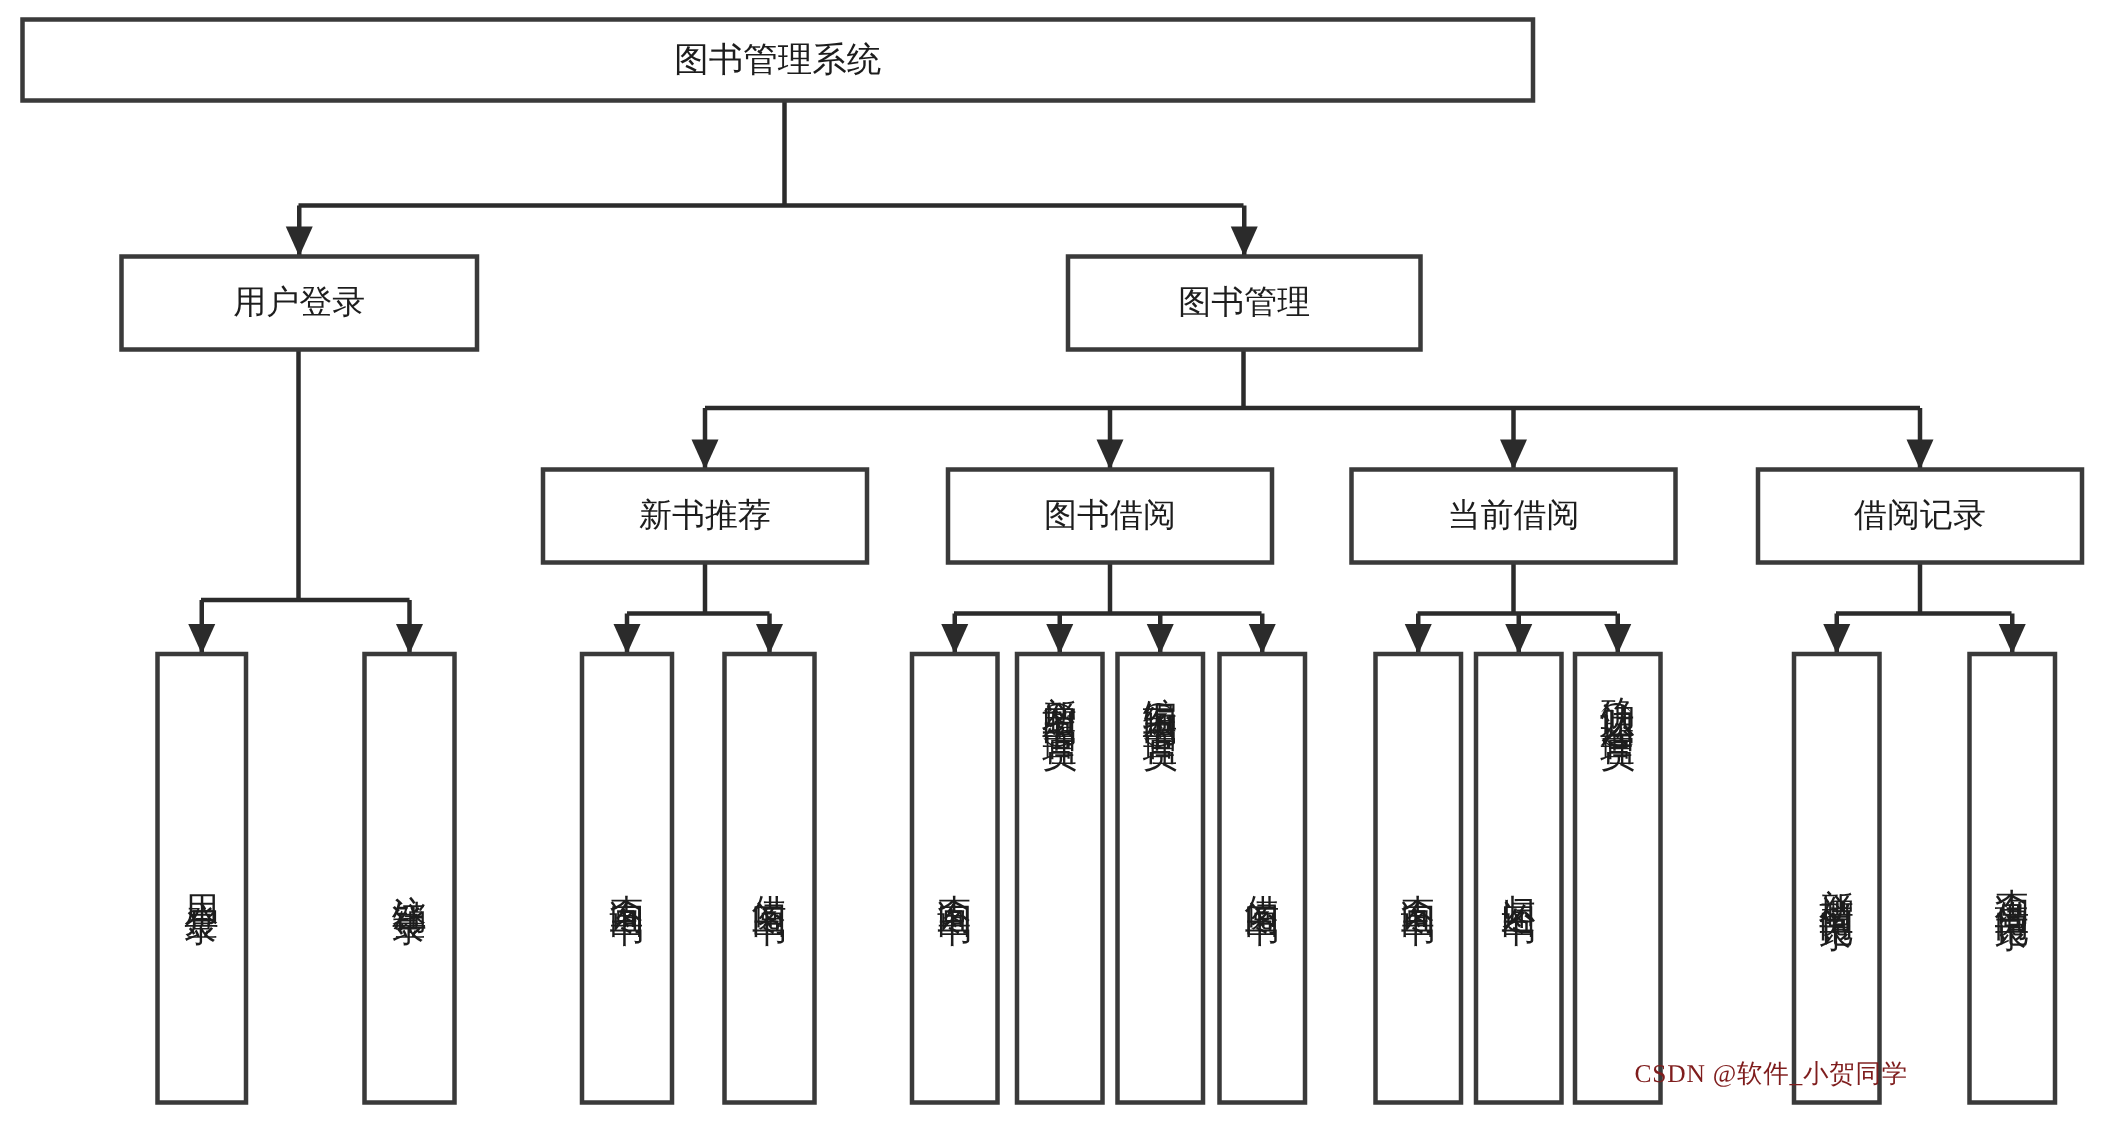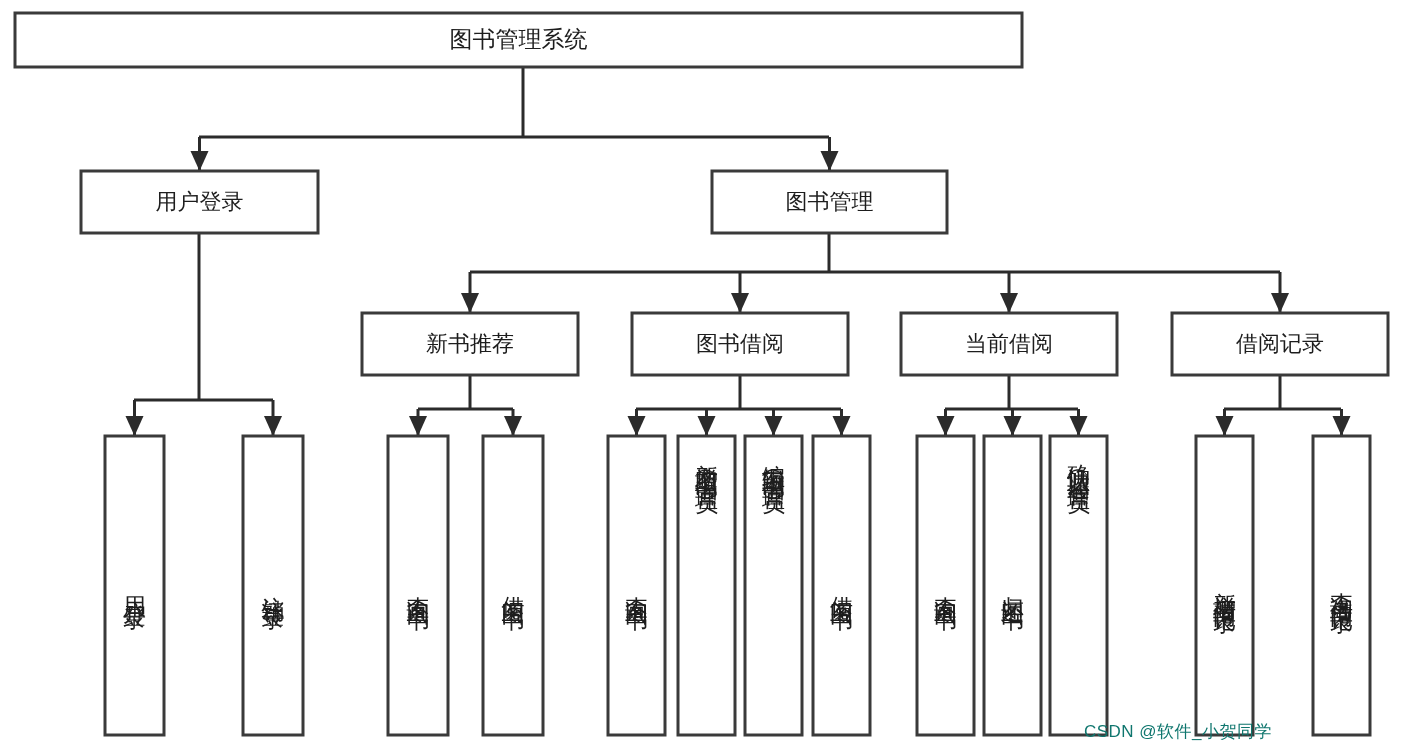--- a/index.html
+++ b/index.html
@@ -68,24 +68,24 @@
     font-family: "Liberation Sans", "DejaVu Sans", sans-serif;
     font-size: 23px;
     line-height: 1.08;
     letter-spacing: 4px;
     color: #1d1d1d;
     white-space: nowrap;
   }
   .watermark {
     position: absolute;
     right: 8px;
-    bottom: 4px;
-    font-family: Liberation Sans, sans-serif;
+    bottom: 20px;
+    font-family: Liberation Serif, serif;
     font-size: 17px;
-    color: #0f766e;
+    color: #7f1d1d;
     letter-spacing: 0.5px;
     user-select: none;
   }
 </style>
 </head>
 <body>
 
 <div id="diagram-root">
 
   <svg class="diagram-canvas" viewBox="0 0 1405 747">

